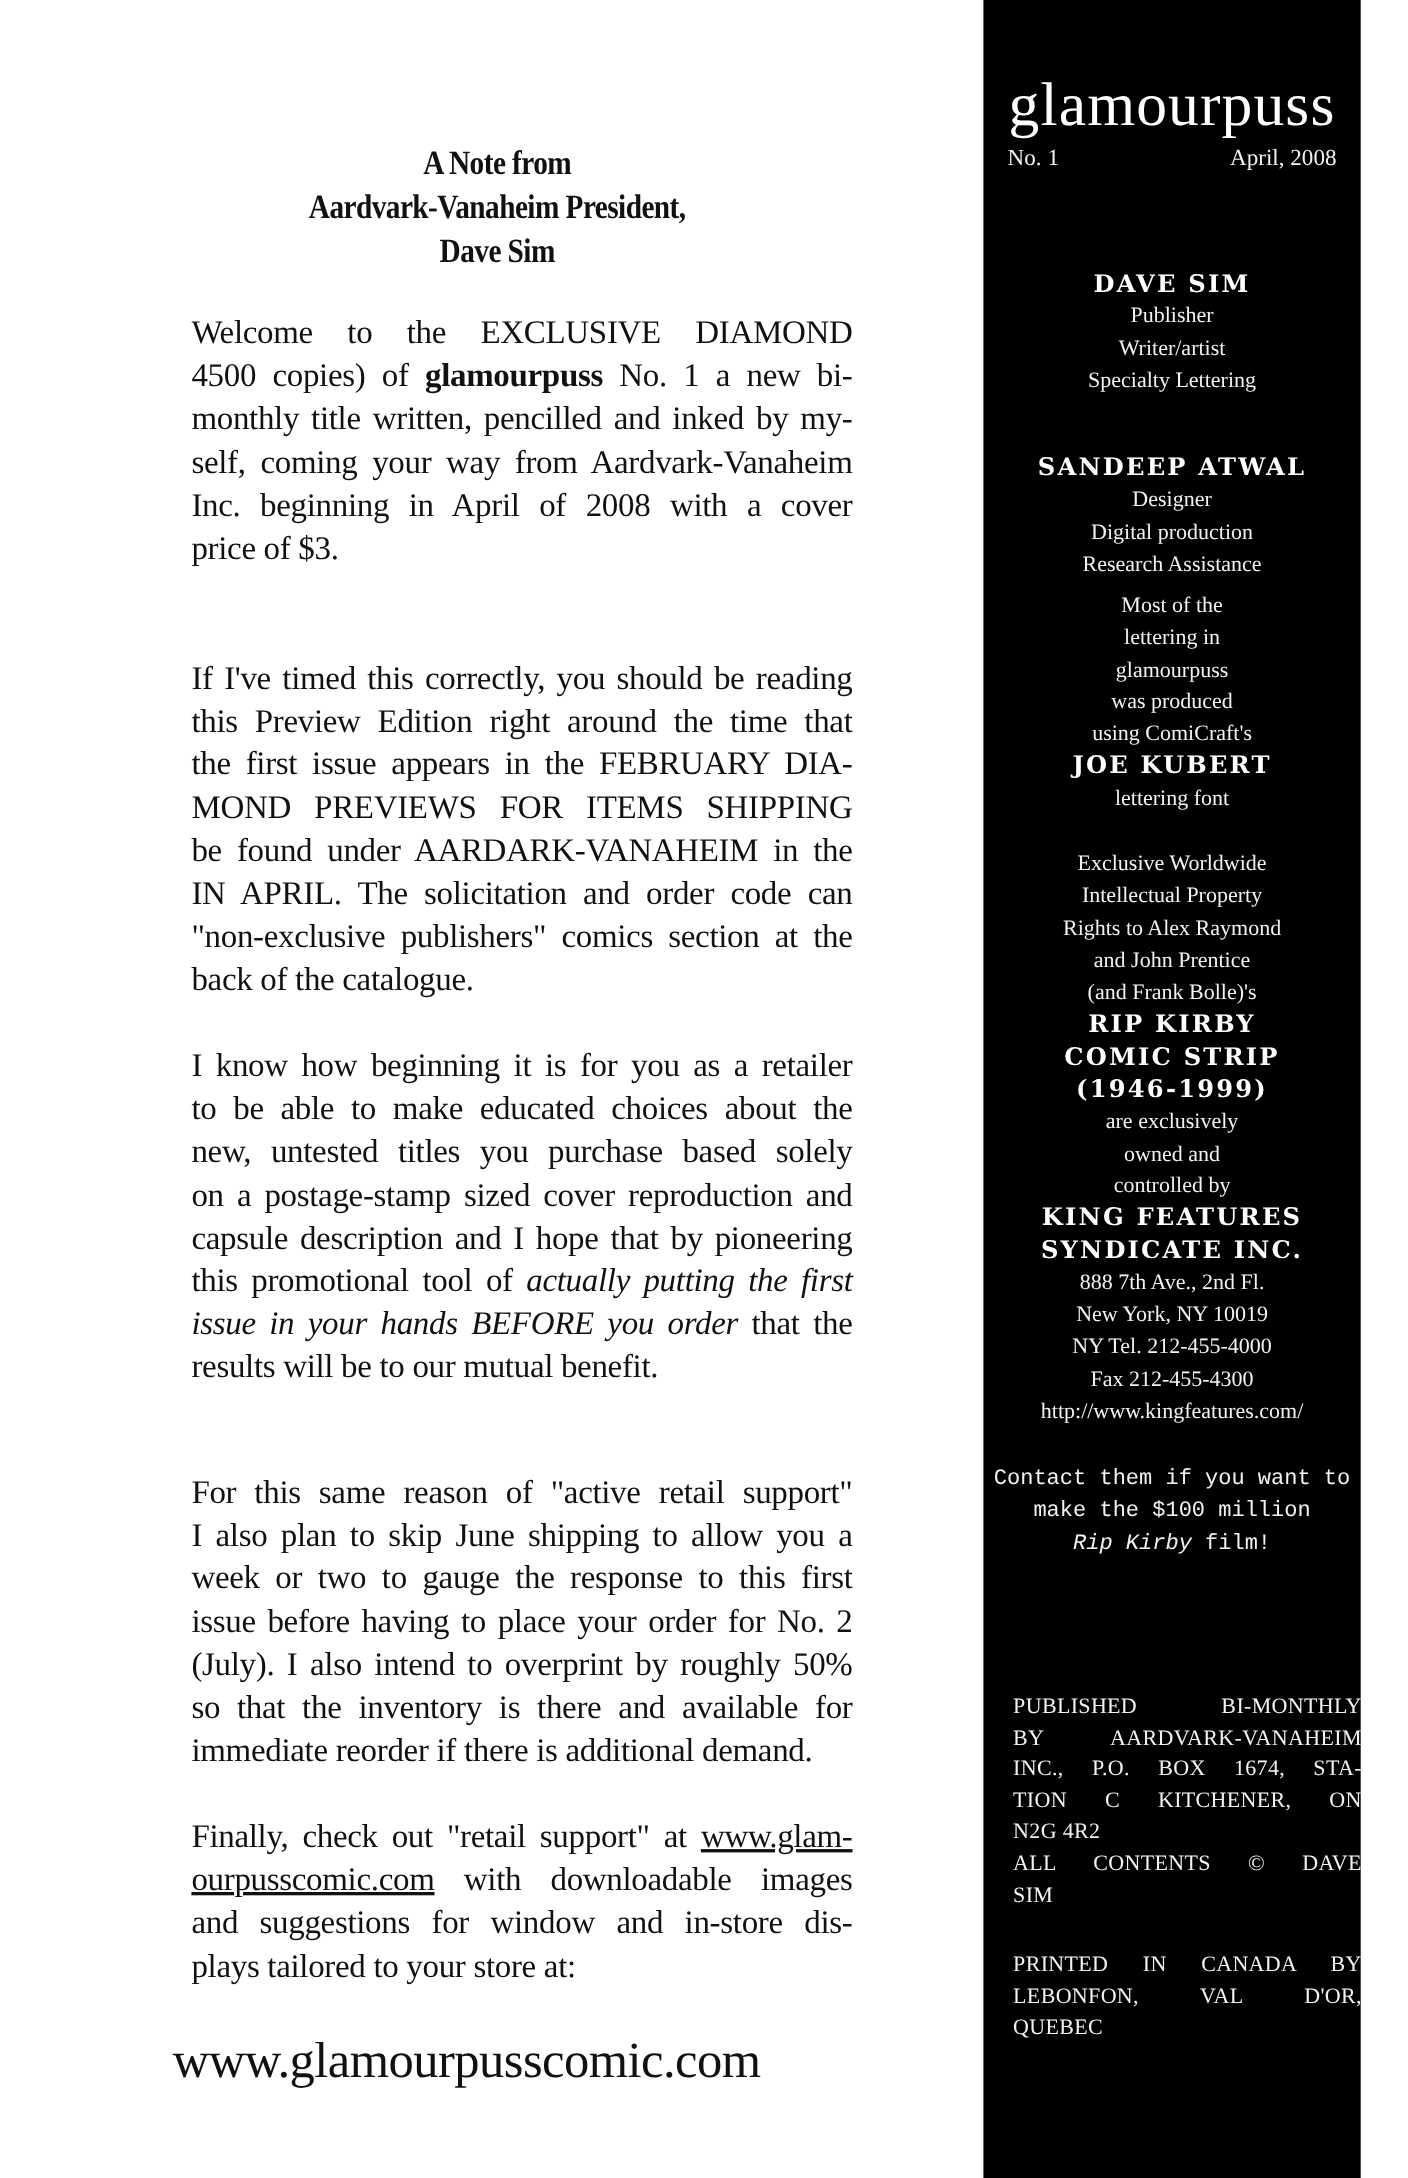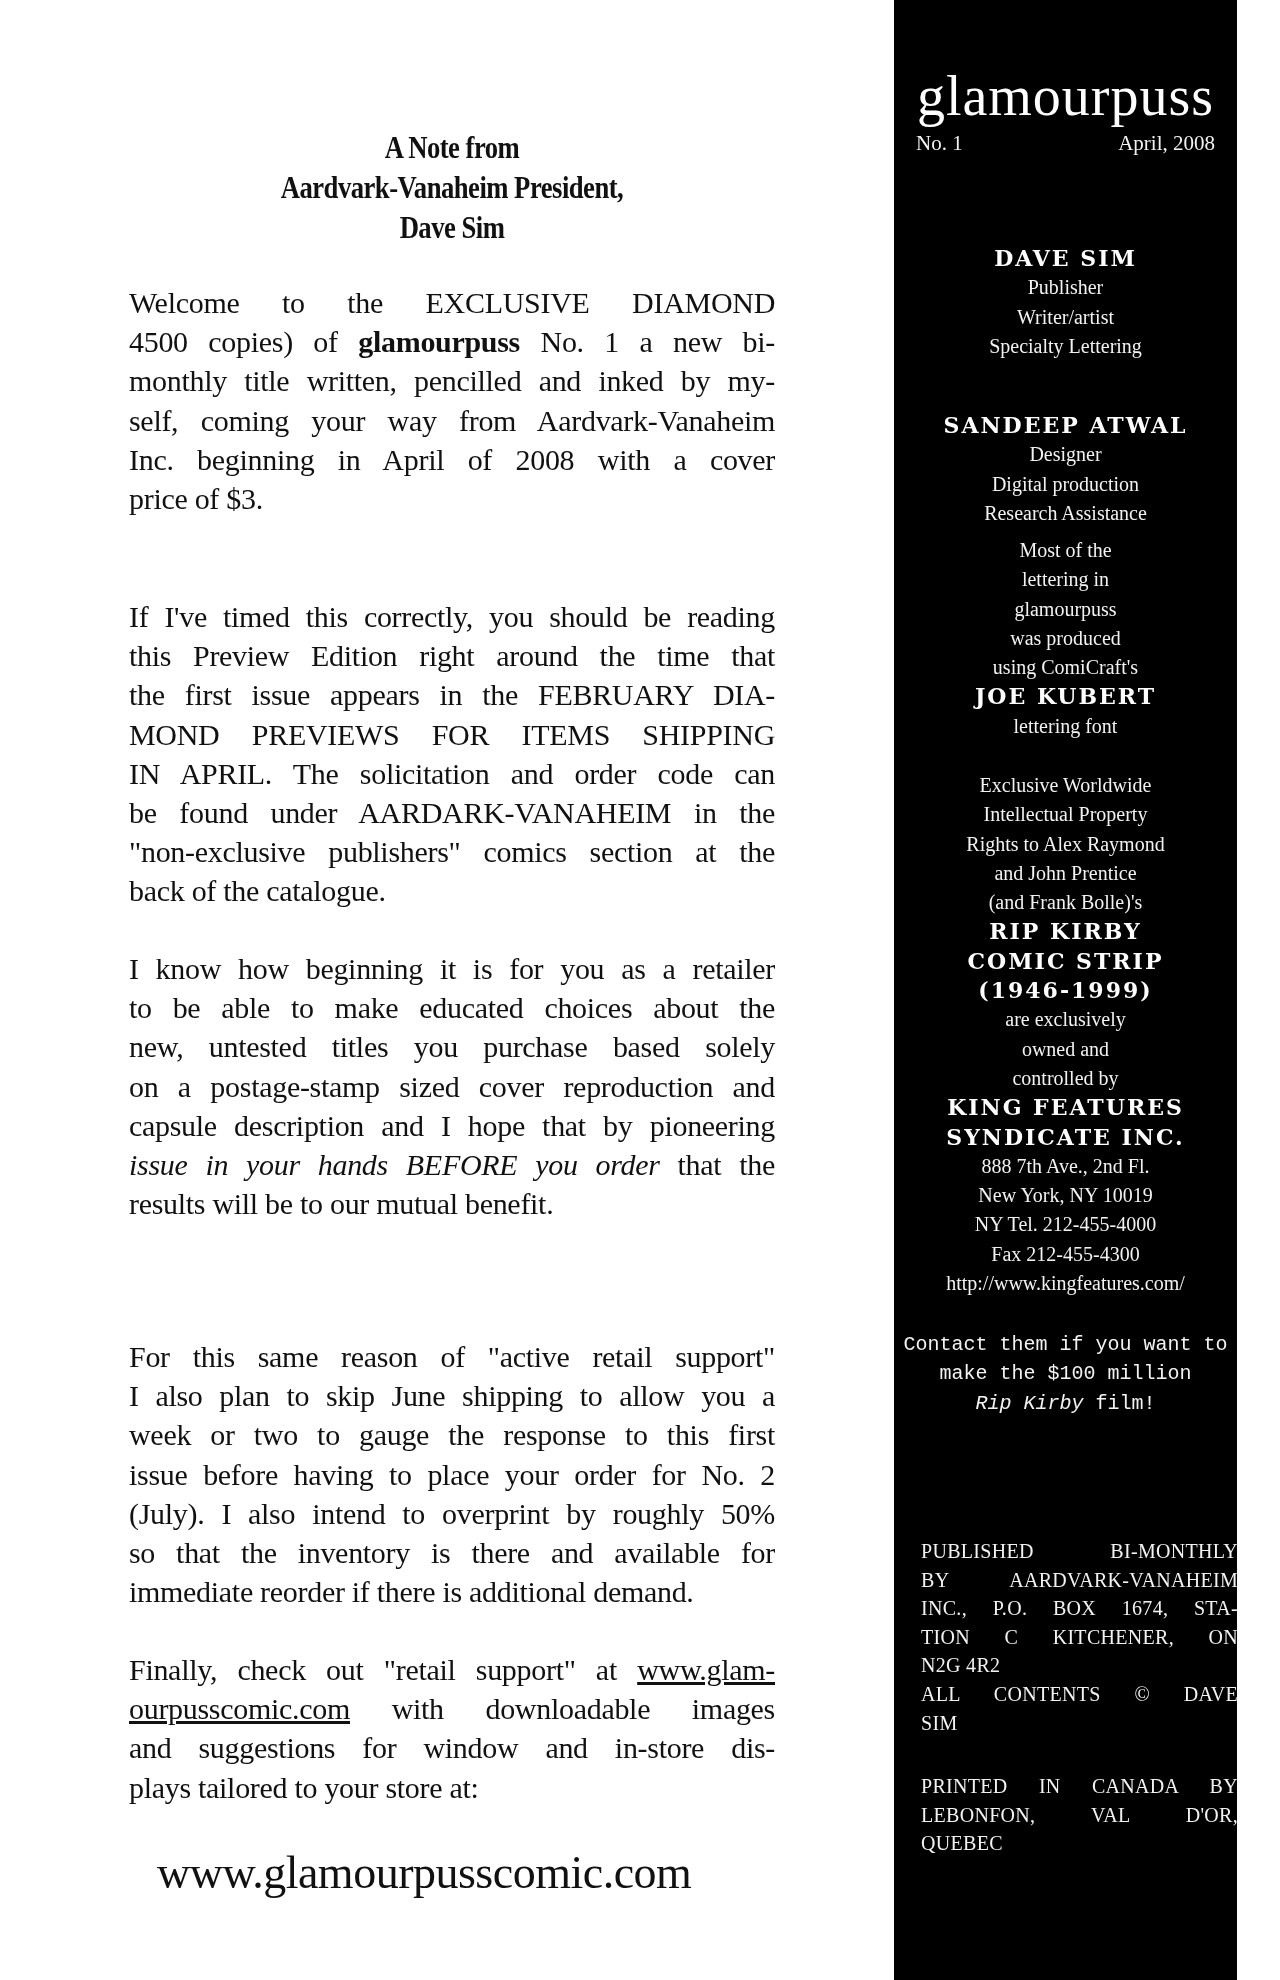--- a/index.html
+++ b/index.html
@@ -12,21 +12,21 @@
     position:absolute; left:0; top:128px; width:646px; text-align:center;
     font-weight:bold; font-size:31px; line-height:40px; letter-spacing:-0.6px;
     transform:scaleX(0.86); transform-origin:center top;
   }
   .title div { white-space:nowrap; }
   .para {
     position:absolute; left:0; width:646px;
     font-size:30px; line-height:39.2px; text-align:justify; text-align-last:left;
     letter-spacing:-0.3px;
   }
-  .para .ln { display:block; text-align:justify; text-align-last:justify; white-space:nowrap; height:39.2px; }
+  .para .ln { display:block; text-align:justify; text-align-last:justify; white-space:nowrap; height:39.2px;margin-left:45px; }
   .para .ln.last { text-align-last:left; }
   .para b { font-weight:bold; }
   .para i { font-style:italic; }
   .para u { text-decoration:underline; }
   .big-url {
     position:absolute; left:157px; top:1845px; width:585px; text-align:left;
     font-size:46px; line-height:56px; letter-spacing:-0.5px; white-space:nowrap;
   }
   .panel {
     position:absolute; left:894px; top:0; width:343px; height:1980px; background:#000; color:#f2f2f2;
@@ -69,32 +69,33 @@
     <span class="ln">self, coming your way from Aardvark-Vanaheim</span>
     <span class="ln">Inc. beginning in April of 2008 with a cover</span>
     <span class="ln last">price of $3.</span>
   </div>
 
   <div class="para" style="top:597px;">
     <span class="ln">If I've timed this correctly, you should be reading</span>
     <span class="ln">this Preview Edition right around the time that</span>
     <span class="ln">the first issue appears in the FEBRUARY DIA-</span>
     <span class="ln">MOND PREVIEWS FOR ITEMS SHIPPING</span>
+    <span class="ln">be found under AARDARK-VANAHEIM in the</span>
     <span class="ln">IN APRIL. The solicitation and order code can</span>
-    <span class="ln">be found under AARDARK-VANAHEIM in the</span>
     <span class="ln">"non-exclusive publishers" comics section at the</span>
     <span class="ln last">back of the catalogue.</span>
   </div>
 
   <div class="para" style="top:949px;">
     <span class="ln">I know how beginning it is for you as a retailer</span>
     <span class="ln">to be able to make educated choices about the</span>
     <span class="ln">new, untested titles you purchase based solely</span>
     <span class="ln">on a postage-stamp sized cover reproduction and</span>
     <span class="ln">capsule description and I hope that by pioneering</span>
+    <span class="ln"><span>this promotional tool of</span> <i>actually putting the first</i></span>
     <span class="ln"><i>issue in your hands BEFORE you order</i> <span>that the</span></span>
     <span class="ln last">results will be to our mutual benefit.</span>
   </div>
 
   <div class="para" style="top:1337px;">
     <span class="ln">For this same reason of "active retail support"</span>
     <span class="ln">I also plan to skip June shipping to allow you a</span>
     <span class="ln">week or two to gauge the response to this first</span>
     <span class="ln">issue before having to place your order for No. 2</span>
     <span class="ln">(July). I also intend to overprint by roughly 50%</span>

